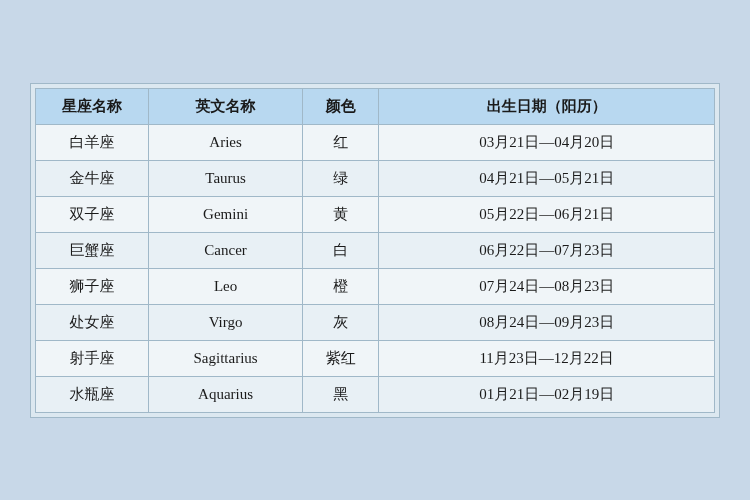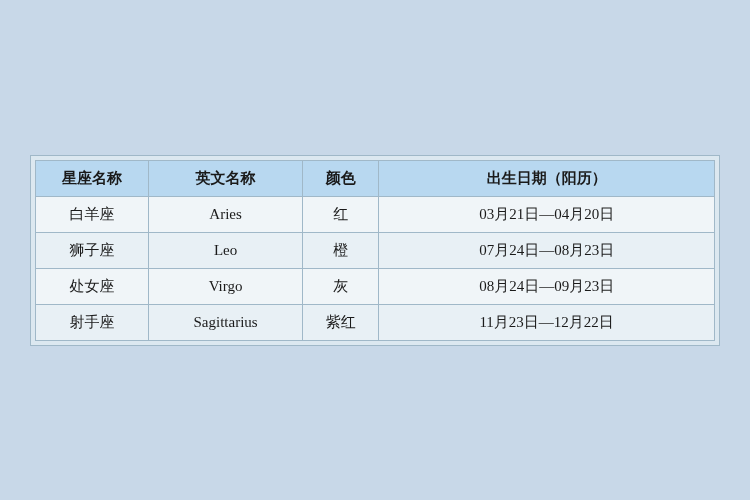--- a/index.html
+++ b/index.html
@@ -72,32 +72,56 @@
       </tr>
     </thead>
     <tbody id="table-body">
     <tr>
           <td>白羊座</td>
           <td>Aries</td>
           <td>红</td>
           <td>03月21日—04月20日</td>
         </tr>
         <tr>
+          <td>金牛座</td>
+          <td>Taurus</td>
+          <td>绿</td>
+          <td>04月21日—05月21日</td>
+        </tr>
+        <tr>
+          <td>双子座</td>
+          <td>Gemini</td>
+          <td>黄</td>
+          <td>05月22日—06月21日</td>
+        </tr>
+        <tr>
+          <td>巨蟹座</td>
+          <td>Cancer</td>
+          <td>白</td>
+          <td>06月22日—07月23日</td>
+        </tr>
+        <tr>
           <td>狮子座</td>
           <td>Leo</td>
           <td>橙</td>
           <td>07月24日—08月23日</td>
         </tr>
         <tr>
           <td>处女座</td>
           <td>Virgo</td>
           <td>灰</td>
           <td>08月24日—09月23日</td>
         </tr>
         <tr>
           <td>射手座</td>
           <td>Sagittarius</td>
           <td>紫红</td>
           <td>11月23日—12月22日</td>
         </tr>
+        <tr>
+          <td>水瓶座</td>
+          <td>Aquarius</td>
+          <td>黑</td>
+          <td>01月21日—02月19日</td>
+        </tr>
       </tbody>
   </table>
 </div>
 
 </body></html>

